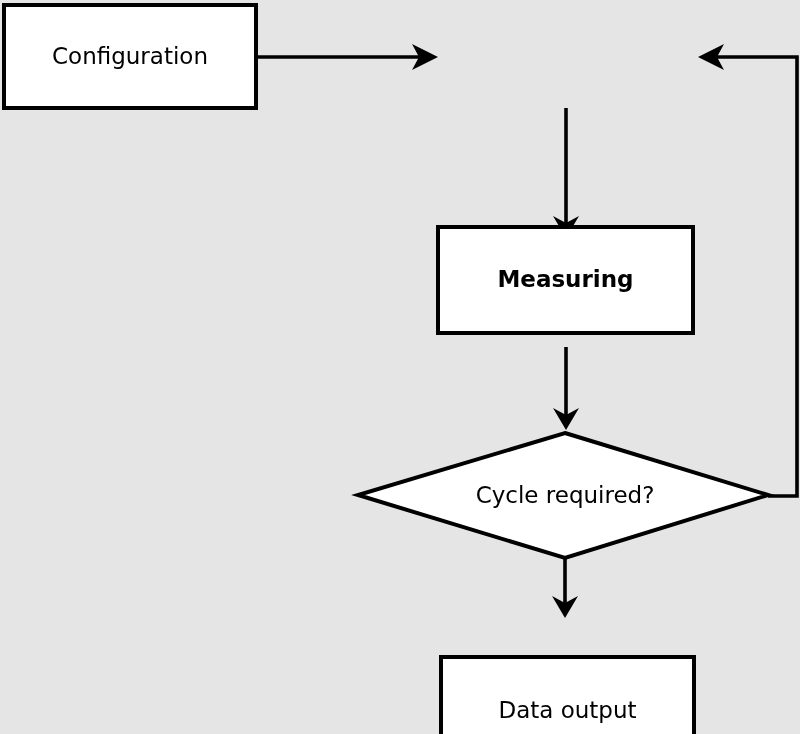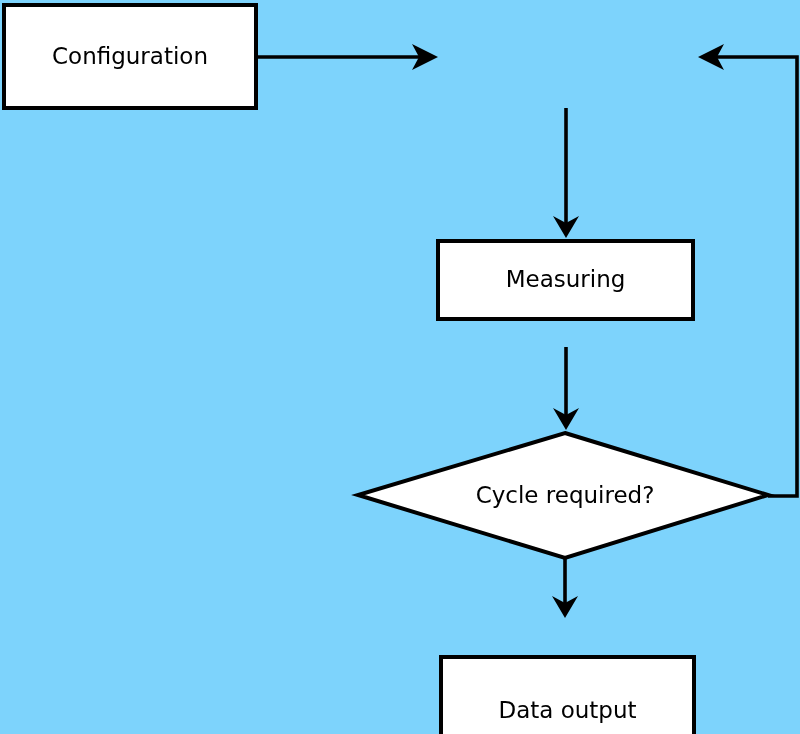--- a/index.html
+++ b/index.html
@@ -4,21 +4,21 @@
 <style>
   html, body {
     margin: 0;
     padding: 0;
     background: #ffffff;
   }
   .canvas {
     position: relative;
     width: 800px;
     height: 734px;
-    background: #7dd3fc;
+    background: #e5e5e5;
     font-family: "DejaVu Sans", "Liberation Sans", sans-serif;
     color: #000000;
     overflow: hidden;
   }
   .connector-layer {
     position: absolute;
     left: 0;
     top: 0;
     width: 800px;
     height: 734px;
@@ -77,21 +77,21 @@
     </g>
 
     <polygon points="565,433 768,495 565,558 358,495" fill="#ffffff" stroke="#000000" stroke-width="4" stroke-linejoin="miter"></polygon>
   </svg>
 
   <div class="node" style="left:2px; top:3px; width:256px; height:107px;">
     <span>Configuration</span>
   </div>
 
 
-  <div class="node" style="left:436px; top:239px; width:259px; height:82px;">
+  <div class="node" style="left:436px; top:225px; width:259px; height:110px;font-weight:bold;">
     <span>Measuring</span>
   </div>
 
   <div class="diamond-label" style="left:415px; top:481px; width:300px; height:28px;justify-content:center;">
     <span>Cycle required?</span>
   </div>
 
   <div class="node" style="left:439px; top:620px; width:257px; height:111px;margin-top:35px;">
     <span>Data output</span>
   </div>

